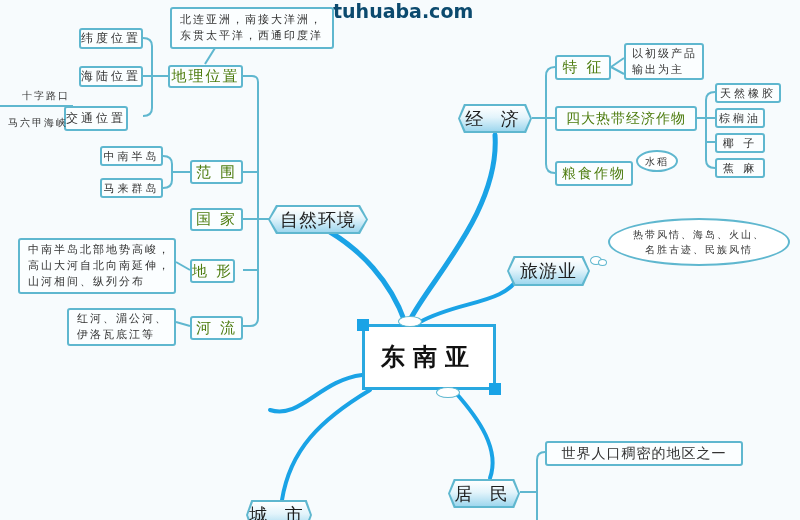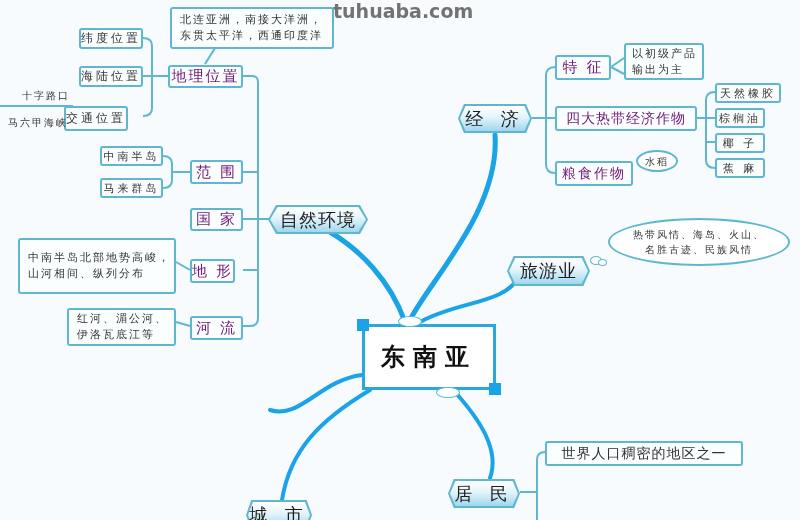--- a/index.html
+++ b/index.html
@@ -10,21 +10,21 @@
     color: #222;
   }
   .canvas { position: absolute; left: 0; top: 0; width: 800px; height: 520px; }
   svg.lines { position: absolute; left: 0; top: 0; }
   .box {
     position: absolute; box-sizing: border-box;
     border: 2px solid #5fb7cf; background: #fbfeff; border-radius: 3px;
     display: flex; align-items: center; justify-content: center;
     font-size: 12px; letter-spacing: 3px; color: #333; white-space: nowrap;
   }
-  .box.big { font-size: 15px; letter-spacing: 2px; color: #701a75; }
+  .box.big { font-size: 15px; letter-spacing: 2px; color: #4d7c0f; }
   .box.multi { flex-direction: column; align-items: flex-start; padding: 0 8px; line-height: 16px; font-size: 11px; letter-spacing: 2px; justify-content: center; }
   .plain { position: absolute; font-size: 10px; letter-spacing: 2px; color: #333; white-space: nowrap; }
   .hex {
     position: absolute; box-sizing: border-box;
     display: flex; align-items: center; justify-content: center; flex-direction: column;
     font-family: "DejaVu Sans", "Liberation Sans", sans-serif;
     color: #1d1d1d; font-size: 18px; letter-spacing: 1px; line-height: 22px;
     clip-path: polygon(8% 0, 92% 0, 100% 50%, 92% 100%, 8% 100%, 0 50%);
     background: #5fb7cf;
   }
@@ -42,21 +42,21 @@
   }
   .center .sq { position: absolute; width: 12px; height: 12px; background: #1aa3e6; }
   .ellipse {
     position: absolute; border: 2px solid #5fb7cf; border-radius: 50%;
     background: #fff; box-sizing: border-box;
     display: flex; flex-direction: column; align-items: center; justify-content: center;
     font-size: 10px; letter-spacing: 2px; line-height: 15px; color: #333;
   }
   .watermark {
     position: absolute; left: 333px; top: 0px; font-family: "DejaVu Sans", sans-serif;
-    font-weight: bold; font-size: 19px; color: #737373; letter-spacing: 0px;
+    font-weight: bold; font-size: 19px; color: #0c4a6e; letter-spacing: 0px;
   }
 </style>
 </head>
 <body>
 
 <div class="canvas">
 
   <svg class="lines" width="800" height="520">
 
     <g fill="none" stroke="#1aa3e6" stroke-linecap="round">
@@ -113,20 +113,21 @@
   <div class="plain" style="left:8px;top:116px;">马六甲海峡</div>
 
   <div class="box" style="left:100px;top:146px;width:63px;height:20px;font-size:11px;">中南半岛</div>
   <div class="box" style="left:100px;top:178px;width:63px;height:20px;font-size:11px;">马来群岛</div>
   <div class="box big" style="left:190px;top:160px;width:53px;height:24px;">范 围</div>
 
   <div class="box big" style="left:190px;top:208px;width:53px;height:23px;">国 家</div>
 
   <div class="box multi" style="left:18px;top:238px;width:158px;height:56px;">
     <span>中南半岛北部地势高峻，</span>
+    <span>高山大河自北向南延伸，</span>
     <span>山河相间、纵列分布</span>
   </div>
   <div class="box big" style="left:190px;top:259px;width:45px;height:24px;">地 形</div>
 
   <div class="box multi" style="left:67px;top:308px;width:109px;height:38px;">
     <span>红河、湄公河、</span>
     <span>伊洛瓦底江等</span>
   </div>
   <div class="box big" style="left:190px;top:316px;width:53px;height:24px;">河 流</div>
 

